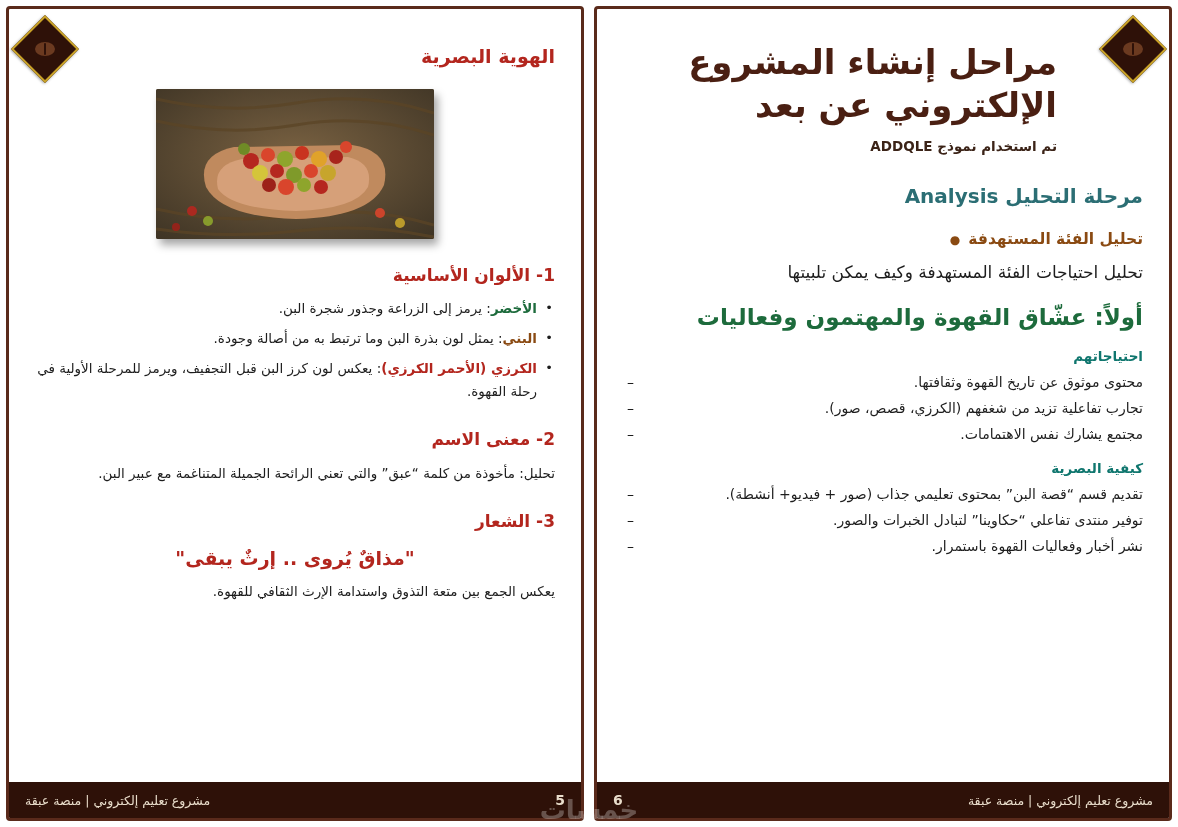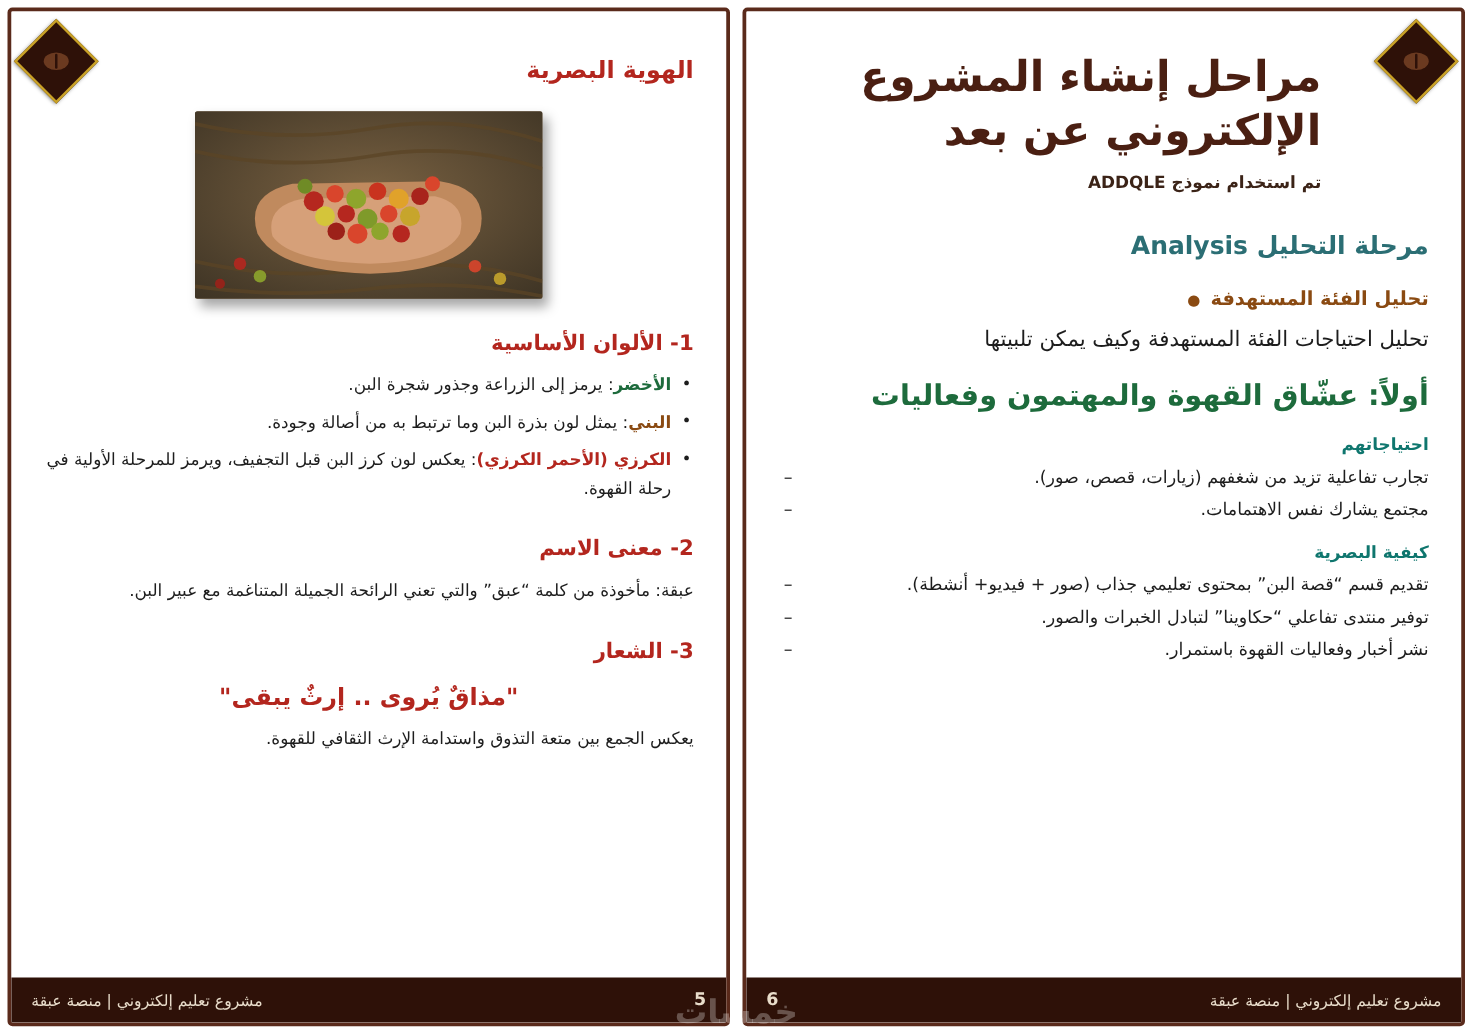--- a/index.html
+++ b/index.html
@@ -269,21 +269,22 @@
       <div class="sec-head">مرحلة التحليل Analysis</div>
 
       <div class="bullet-head">تحليل الفئة المستهدفة</div>
 
       <div class="para">تحليل احتياجات الفئة المستهدفة وكيف يمكن تلبيتها</div>
 
       <div class="green-head">أولاً: عشّاق القهوة والمهتمون وفعاليات</div>
 
       <div class="red-label">احتياجاتهم</div>
       <ul class="dashed">
-        <li>تجارب تفاعلية تزيد من شغفهم (زيارات، قصص، صور).</li>
+        <li>محتوى موثوق عن تاريخ القهوة وثقافتها.</li>
+        <li>تجارب تفاعلية تزيد من شغفهم (الكرزي، قصص، صور).</li>
         <li>مجتمع يشارك نفس الاهتمامات.</li>
       </ul>
 
       <div class="red-label">كيفية البصرية</div>
       <ul class="dashed">
         <li>تقديم قسم “قصة البن” بمحتوى تعليمي جذاب (صور + فيديو+ أنشطة).</li>
         <li>توفير منتدى تفاعلي “حكاوينا” لتبادل الخبرات والصور.</li>
         <li>نشر أخبار وفعاليات القهوة باستمرار.</li>
       </ul>
 
@@ -365,21 +366,21 @@
         </li>
         <li>
           <span class="kw-brown">البني</span><span>: يمثل لون بذرة البن وما ترتبط به من أصالة وجودة.</span>
         </li>
         <li>
           <span class="kw-red">الكرزي (الأحمر الكرزي)</span><span>: يعكس لون كرز البن قبل التجفيف، ويرمز للمرحلة الأولية في رحلة القهوة.</span>
         </li>
       </ul>
 
       <div class="num-head">2- معنى الاسم</div>
-      <div class="body-text">عبقة: مأخوذة من كلمة “عبق” والتي تعني الرائحة الجميلة المتناغمة مع عبير البن.</div>
+      <div class="body-text">تحليل: مأخوذة من كلمة “عبق” والتي تعني الرائحة الجميلة المتناغمة مع عبير البن.</div>
 
       <div class="num-head">3- الشعار</div>
       <div class="slogan">"مذاقٌ يُروى .. إرثٌ يبقى"</div>
       <div class="slogan-note">يعكس الجمع بين متعة التذوق واستدامة الإرث الثقافي للقهوة.</div>
 
     </div>
 
     <div class="footer layout-r">
       <span class="fnum">5</span>
       <span class="ftext">مشروع تعليم إلكتروني | منصة عبقة</span>

